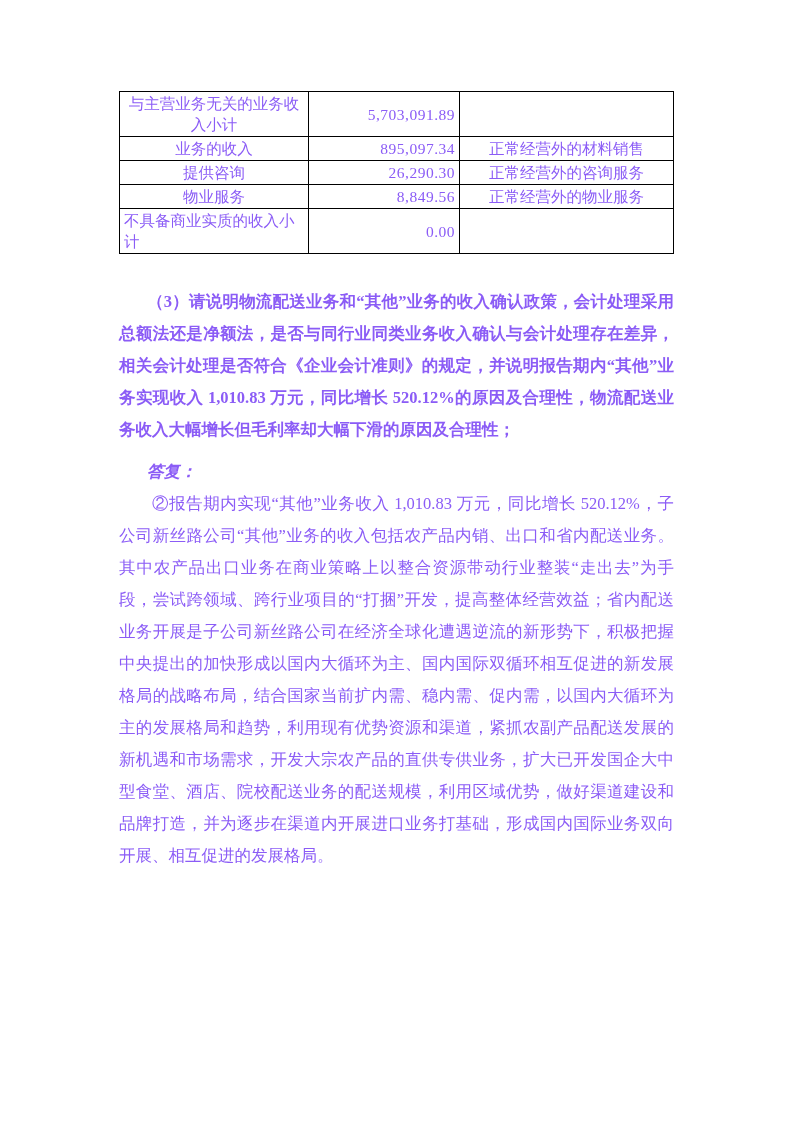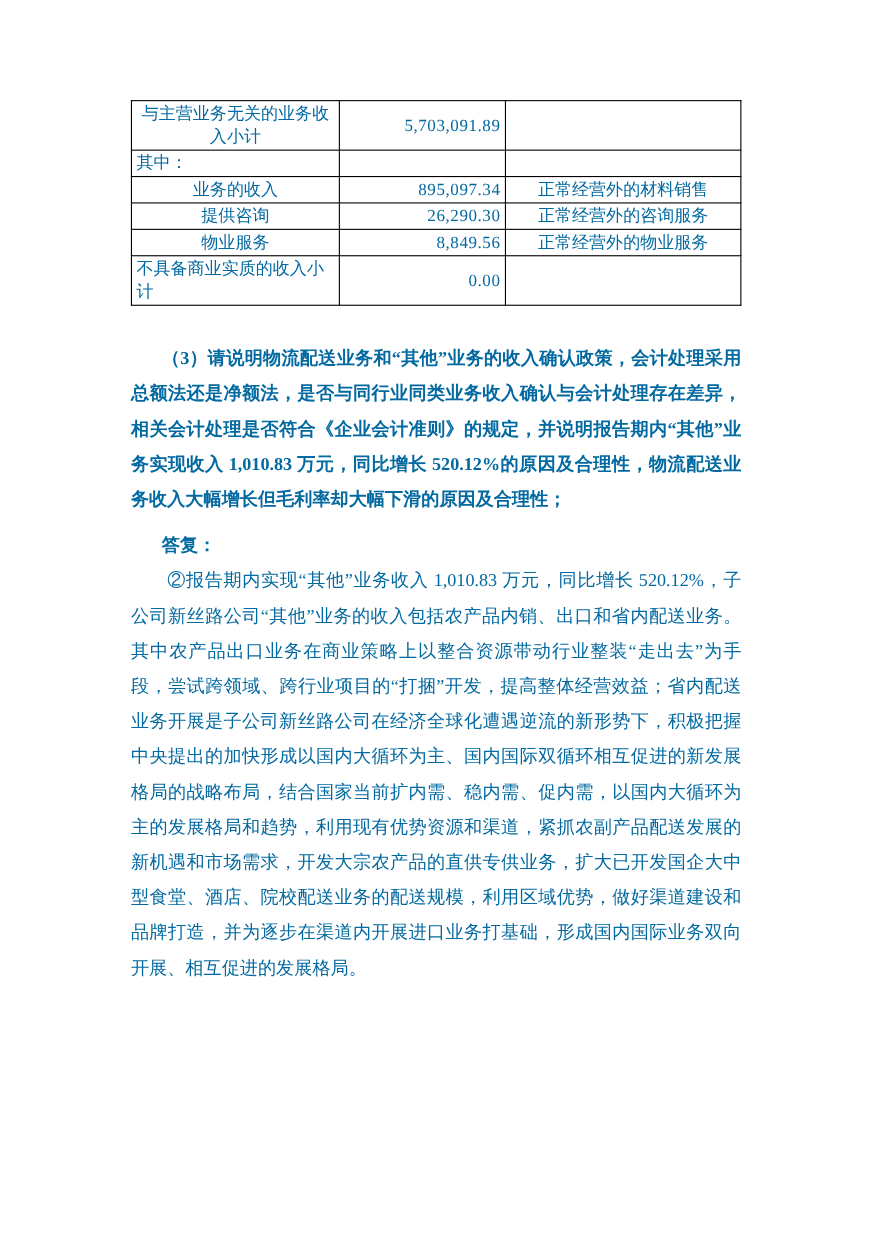--- a/index.html
+++ b/index.html
@@ -5,21 +5,21 @@
   html, body {
     margin: 0;
     padding: 0;
     background: #ffffff;
   }
   .page {
     position: relative;
     width: 793px;
     height: 1122px;
     background: #ffffff;
-    color: #0369a1;
+    color: #8b5cf6;
     font-family: "Liberation Serif", "DejaVu Serif", serif;
     overflow: hidden;
   }
   .content {
     position: absolute;
     left: 119px;
     top: 0;
     width: 555px;
   }
 
@@ -49,20 +49,21 @@
     margin: 32px 0 0 0;
     font-weight: bold;
     font-size: 16.5px;
     line-height: 32px;
     text-align: justify;
     text-indent: 1.7em;
   }
   .reply-label {
     margin: 10px 0 0 0;
     font-weight: bold;
+    font-style: italic;
     font-size: 16.5px;
     line-height: 32px;
     text-indent: 1.7em;
   }
   .body-para {
     margin: 0;
     font-size: 16.5px;
     line-height: 32px;
     text-align: justify;
     text-indent: 2em;
@@ -80,25 +81,20 @@
     <table class="income-table">
       <colgroup>
         <col style="width:189px">
         <col style="width:151px">
         <col style="width:214px">
       </colgroup>
       <tbody>
         <tr class="tall">
           <td class="cell-center">与主营业务无关的业务收入小计</td>
           <td class="cell-num">5,703,091.89</td>
-          <td class="cell-center"></td>
-        </tr>
-        <tr>
-          <td class="cell-left">其中：</td>
-          <td class="cell-num"></td>
           <td class="cell-center"></td>
         </tr>
         <tr>
           <td class="cell-center">业务的收入</td>
           <td class="cell-num">895,097.34</td>
           <td class="cell-center">正常经营外的材料销售</td>
         </tr>
         <tr>
           <td class="cell-center">提供咨询</td>
           <td class="cell-num">26,290.30</td>

